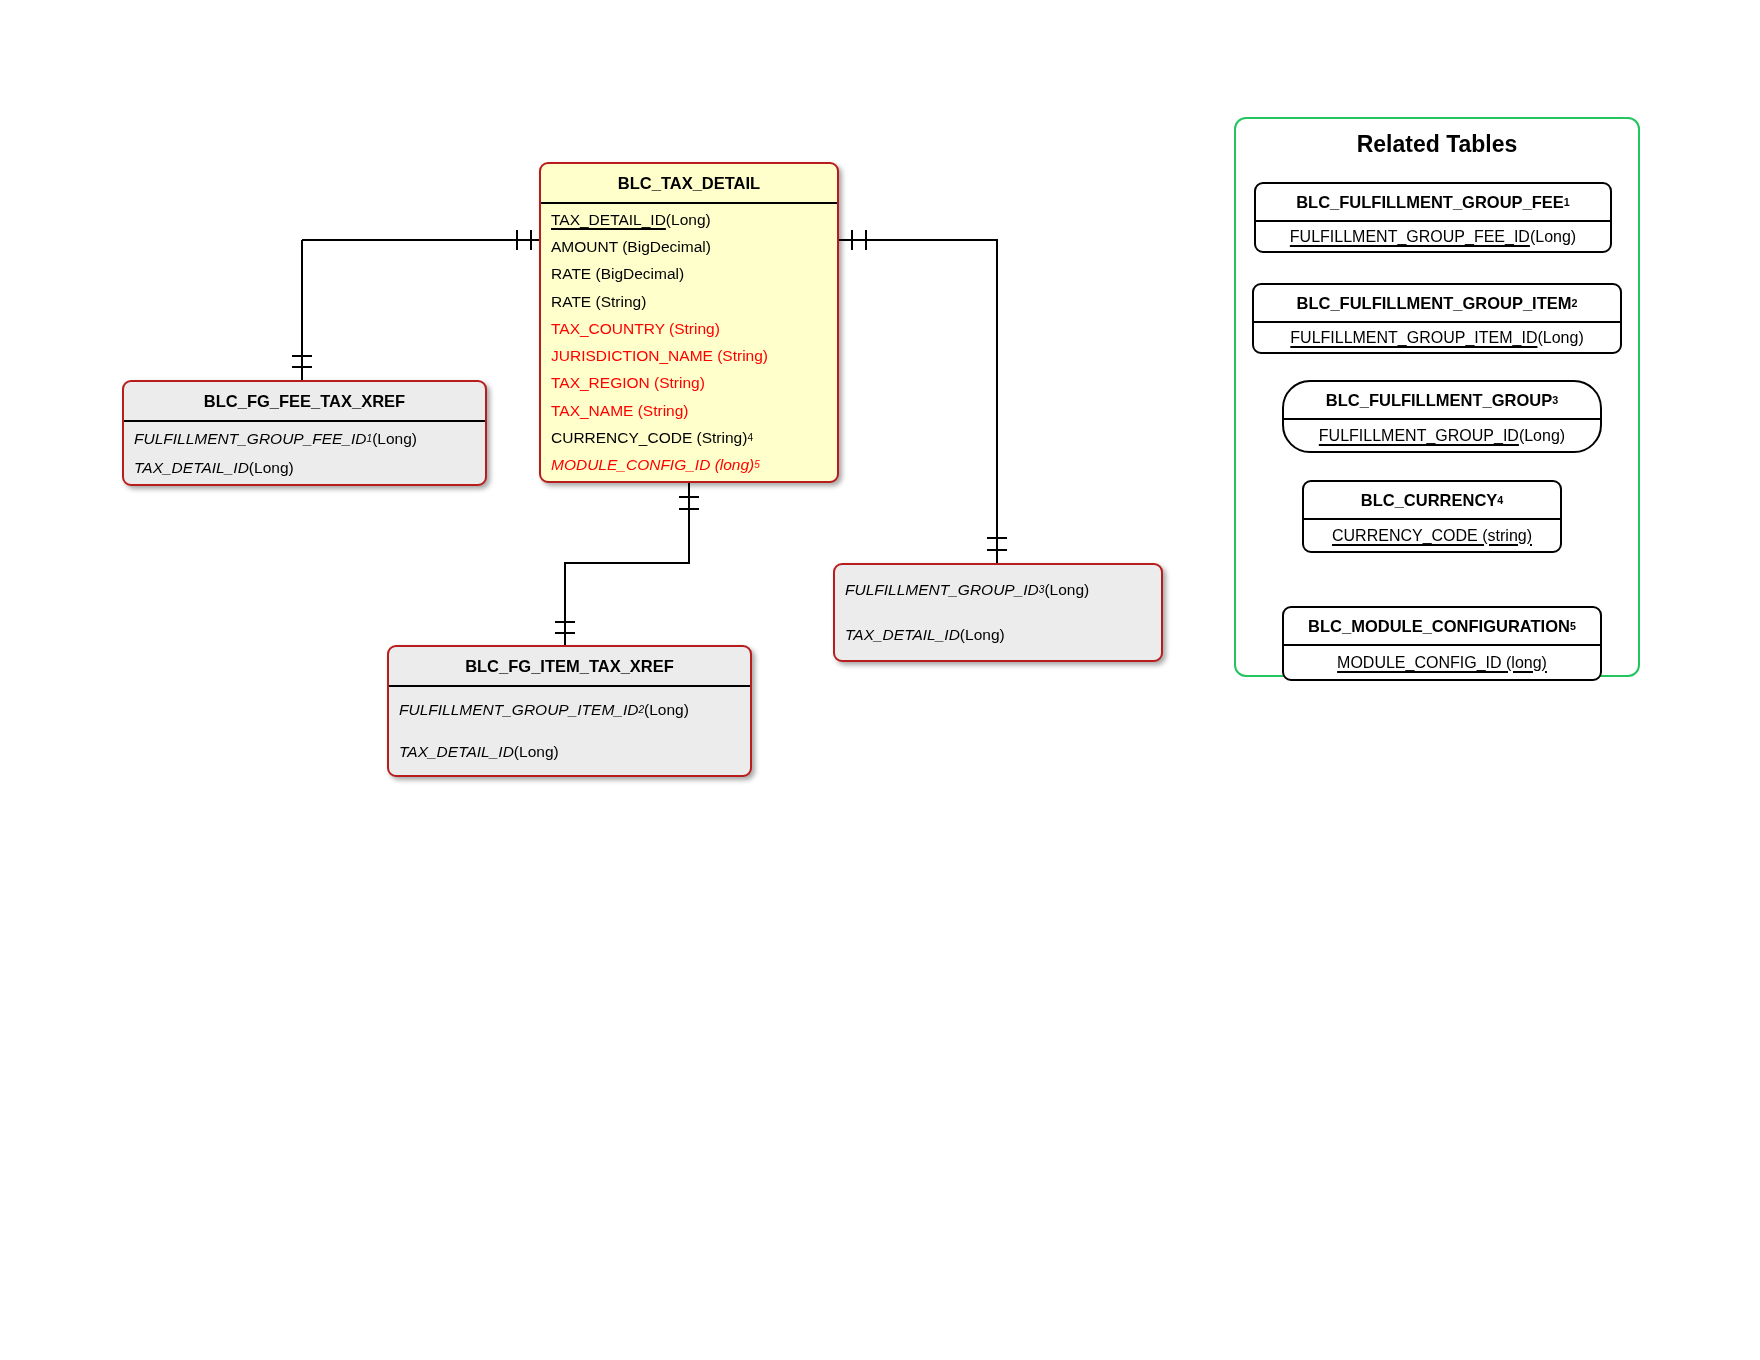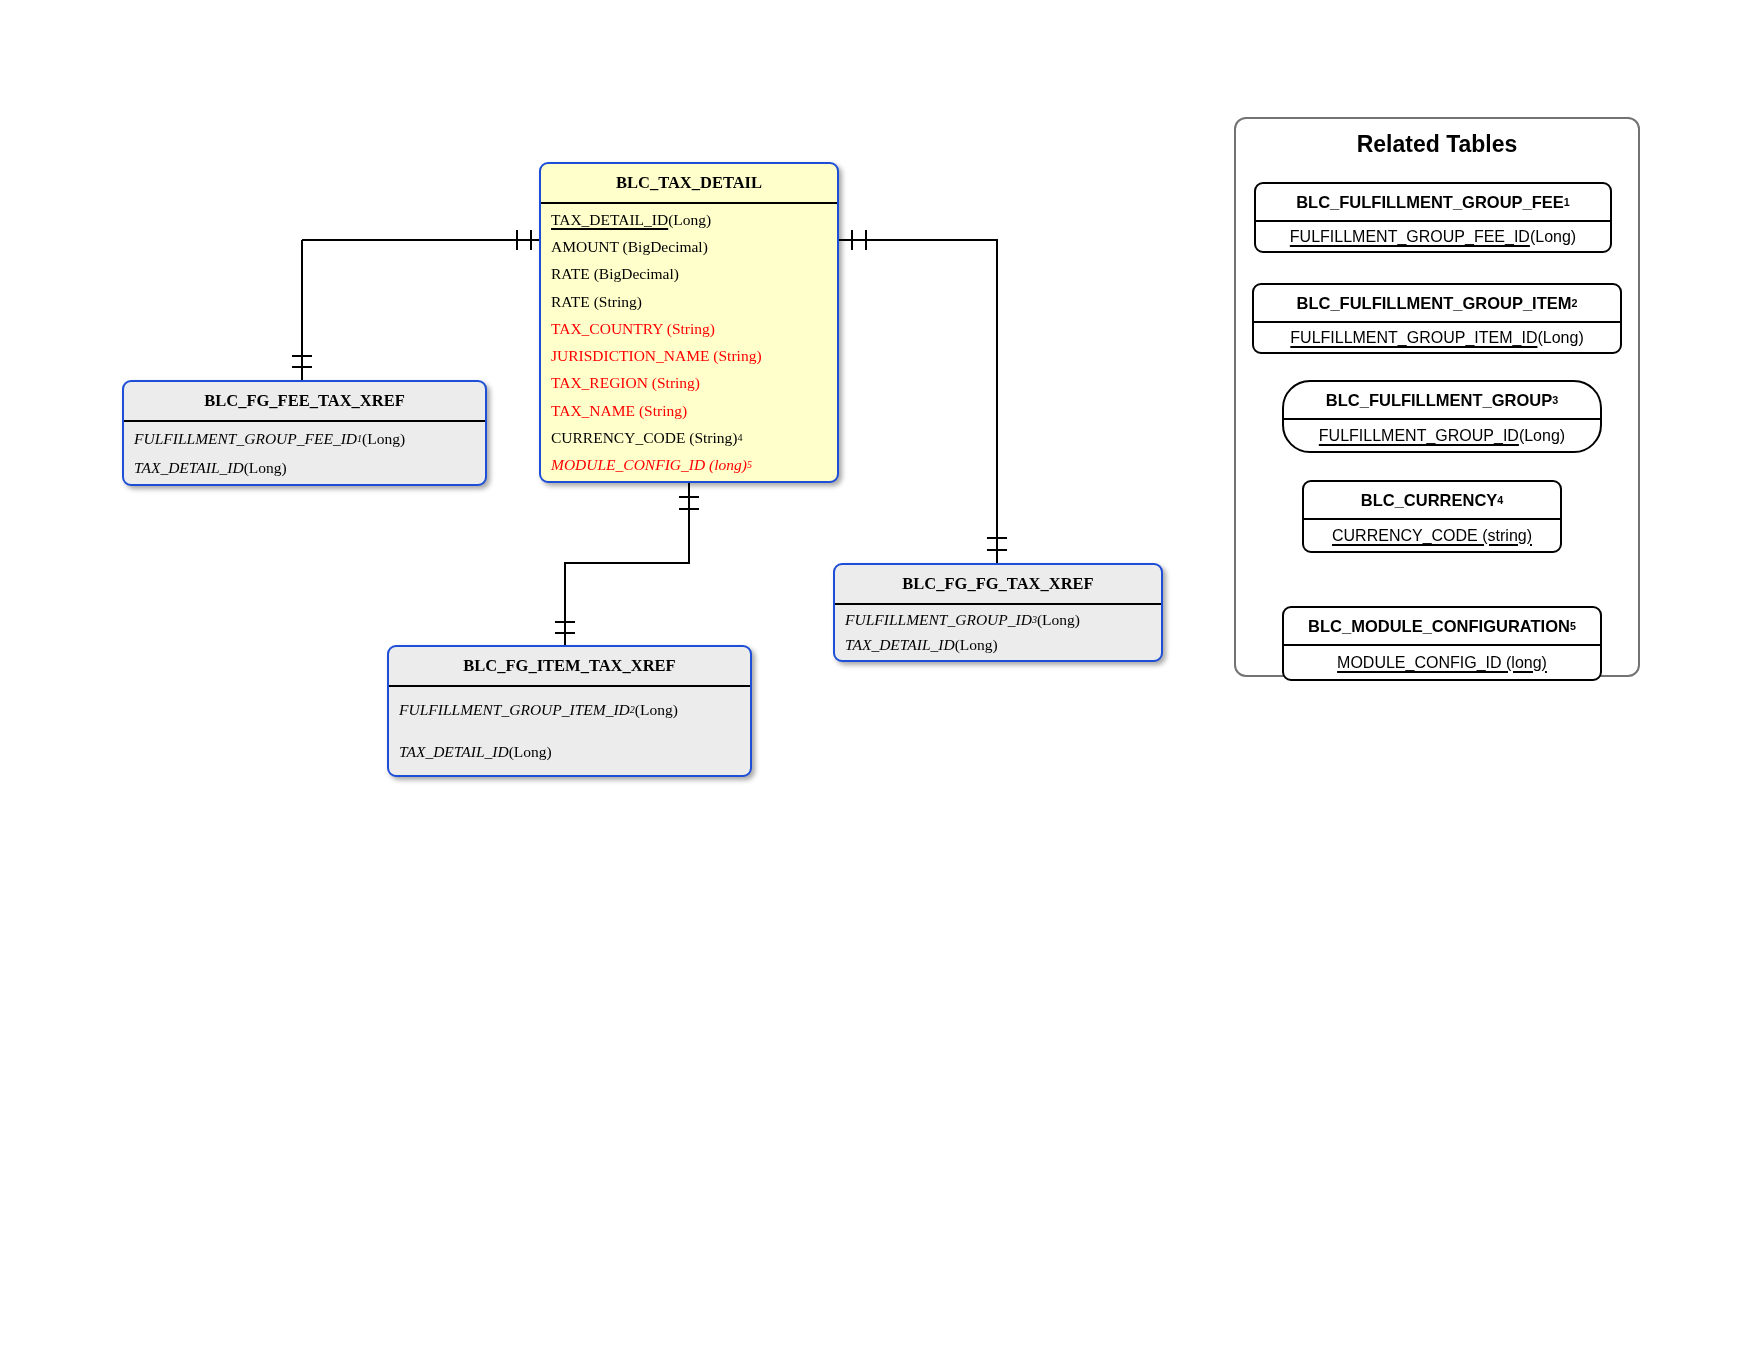--- a/index.html
+++ b/index.html
@@ -6,36 +6,36 @@
   body{
     width:1760px;height:1360px;background:#ffffff;
     font-family:"Liberation Sans","DejaVu Sans",sans-serif;
     -webkit-font-smoothing:antialiased;
   }
   .canvas{position:relative;width:1760px;height:1360px;background:#ffffff;overflow:hidden;}
   svg.connectors{position:absolute;left:0;top:0;width:1760px;height:1360px;pointer-events:none;}
 
   
   .etable{
-    position:absolute;border:2px solid #1d4ed8;border-radius:9px;
+    position:absolute;border:2px solid #b91c1c;border-radius:9px;
     box-shadow:3px 3px 5px rgba(0,0,0,0.35);
-    display:flex;flex-direction:column;box-sizing:border-box;overflow:hidden;font-family:Liberation Serif, serif;
+    display:flex;flex-direction:column;box-sizing:border-box;overflow:hidden;
   }
   .etable.yellow{background:var(--yellow,#FFFFCC);}
   .etable.gray{background:var(--gray,#ECECEC);}
   .ehead{
     flex:0 0 38px;display:flex;align-items:center;justify-content:center;
     font-weight:bold;font-size:16.5px;border-bottom:2px solid #000;white-space:nowrap;
   }
   .erows{flex:1 1 auto;display:flex;flex-direction:column;justify-content:space-around;padding:2px 0;}
   .erow{display:flex;align-items:center;padding:0 10px;font-size:15.5px;white-space:nowrap;}
 
   
   .panel{
-    position:absolute;background:#ffffff;border:2px solid #737373;border-radius:12px;
+    position:absolute;background:#ffffff;border:2px solid #22c55e;border-radius:12px;
     box-sizing:border-box;
   }
   .panel-title{
     position:absolute;left:0;right:0;top:12px;text-align:center;
     font-size:23px;font-weight:bold;
   }
   .mini{
     position:absolute;background:#ffffff;border:2px solid #000;border-radius:9px;
     display:flex;flex-direction:column;box-sizing:border-box;overflow:hidden;
   }
@@ -135,23 +135,20 @@
             <sup class="i">2</sup>
             <span> (Long)</span>
           </div>
           <div class="erow">
             <span class="i">TAX_DETAIL_ID</span>
             <span> (Long)</span>
           </div>
         </div>
       </div>
       <div class="etable gray" style="left: 833px; top: 563px; width: 330px; height: 99px;">
-        <div class="ehead">
-          <span>BLC_FG_FG_TAX_XREF</span>
-        </div>
         <div class="erows">
           <div class="erow">
             <span class="i">FULFILLMENT_GROUP_ID</span>
             <sup class="i">3</sup>
             <span> (Long)</span>
           </div>
           <div class="erow">
             <span class="i">TAX_DETAIL_ID</span>
             <span> (Long)</span>
           </div>

